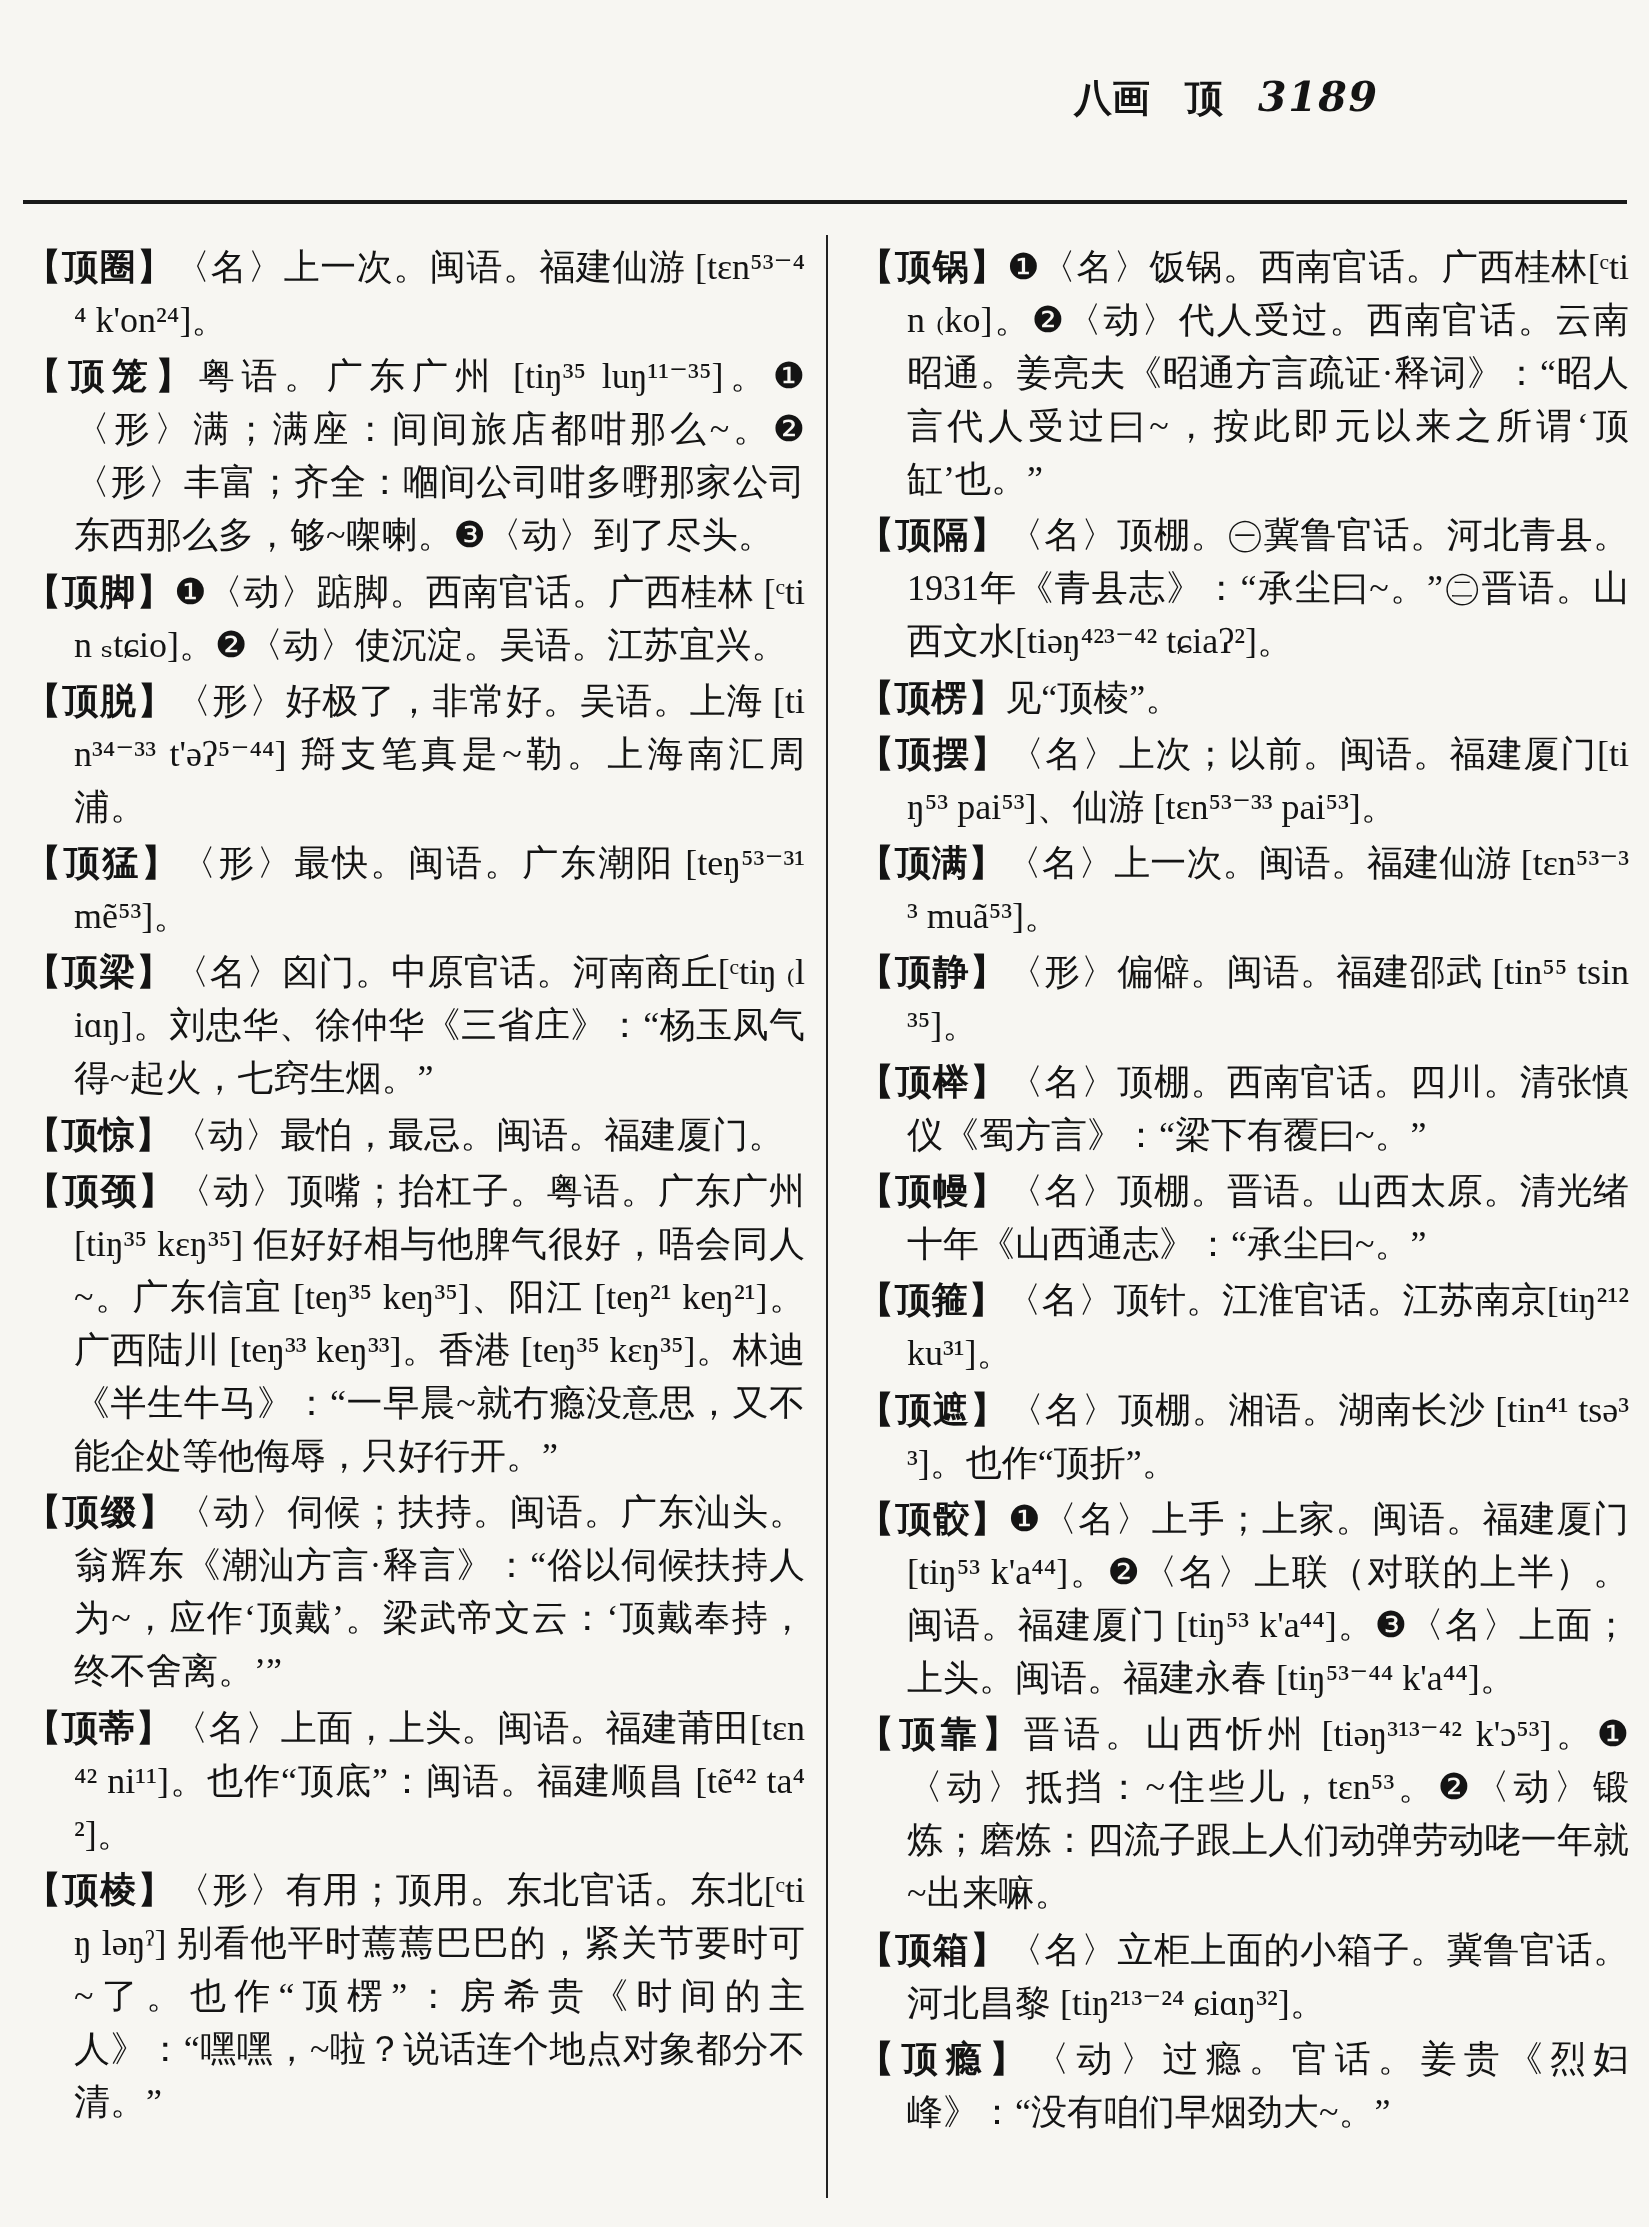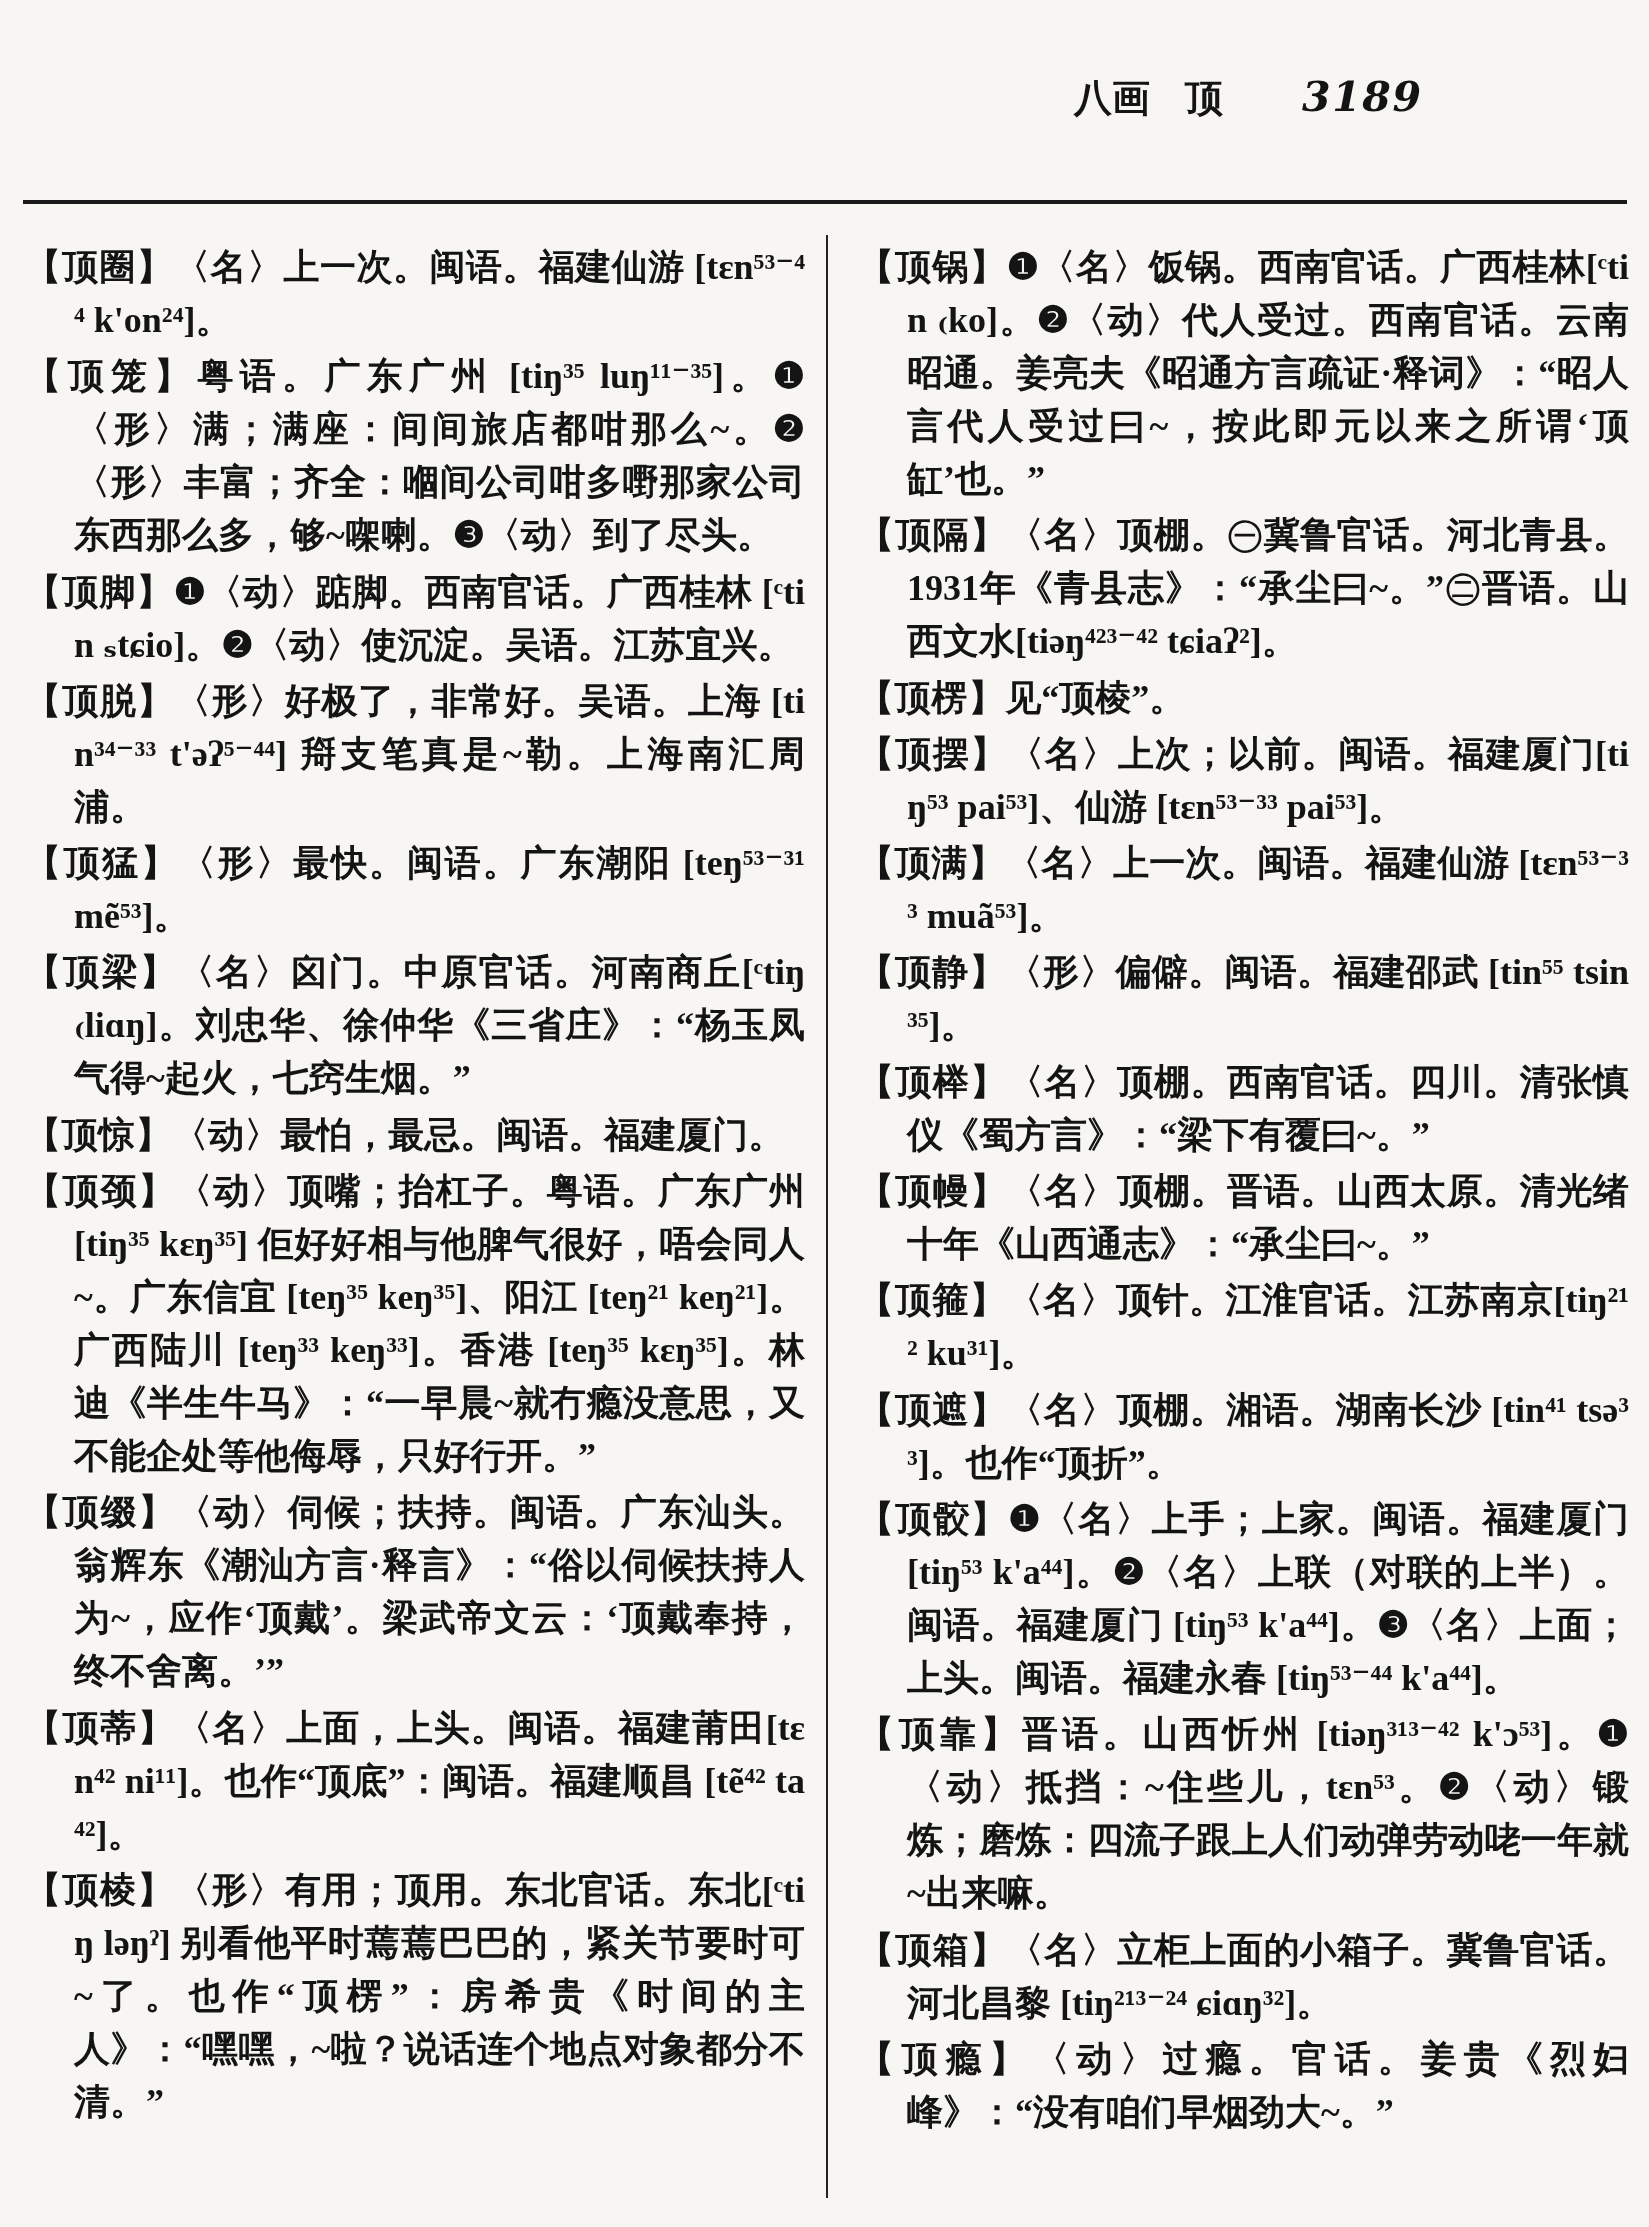--- a/index.html
+++ b/index.html
@@ -13,21 +13,21 @@
   }
   .page{position:absolute;inset:0;}
   
   .header{
     position:absolute;top:73px;left:1074px;width:346px;
     display:flex;align-items:baseline;gap:35px;
     font-size:38px;font-weight:bold;white-space:nowrap;
   }
   .header .pageno{
     font-style:italic;font-weight:bold;font-size:41px;
-    font-family:"DejaVu Serif",serif;letter-spacing:1.6px;margin-left:44px;
+    font-family:"DejaVu Serif",serif;letter-spacing:1.6px;
   }
   .top-rule{
     position:absolute;left:23px;top:200px;width:1604px;height:4.1px;
     background:#1a1a1a;
     box-shadow:0 5.8px 0 -4.1px #555;
   }
   .col-divider{
     position:absolute;left:826px;top:235px;width:1.6px;height:1963px;
     background:#222;
   }
@@ -38,21 +38,21 @@
     text-align:justify;
   }
   .column.left{left:25px;width:780px;}
   .column.right{left:858px;width:771px;}
   .entry{
     padding-left:49px;text-indent:-49px;
     margin:0 0 3.3px 0;
     word-break:break-all;
   }
   .entry .hw{font-weight:bold;letter-spacing:0.8px;}
-  .entry .bd{font-weight:bold;}
+  .entry .bd{font-weight:normal;}
 </style>
 </head>
 <body>
 
 <div class="page">
 
   <div class="header">
     <span>八画</span>
     <span>顶</span>
     <span class="pageno">3189</span>

